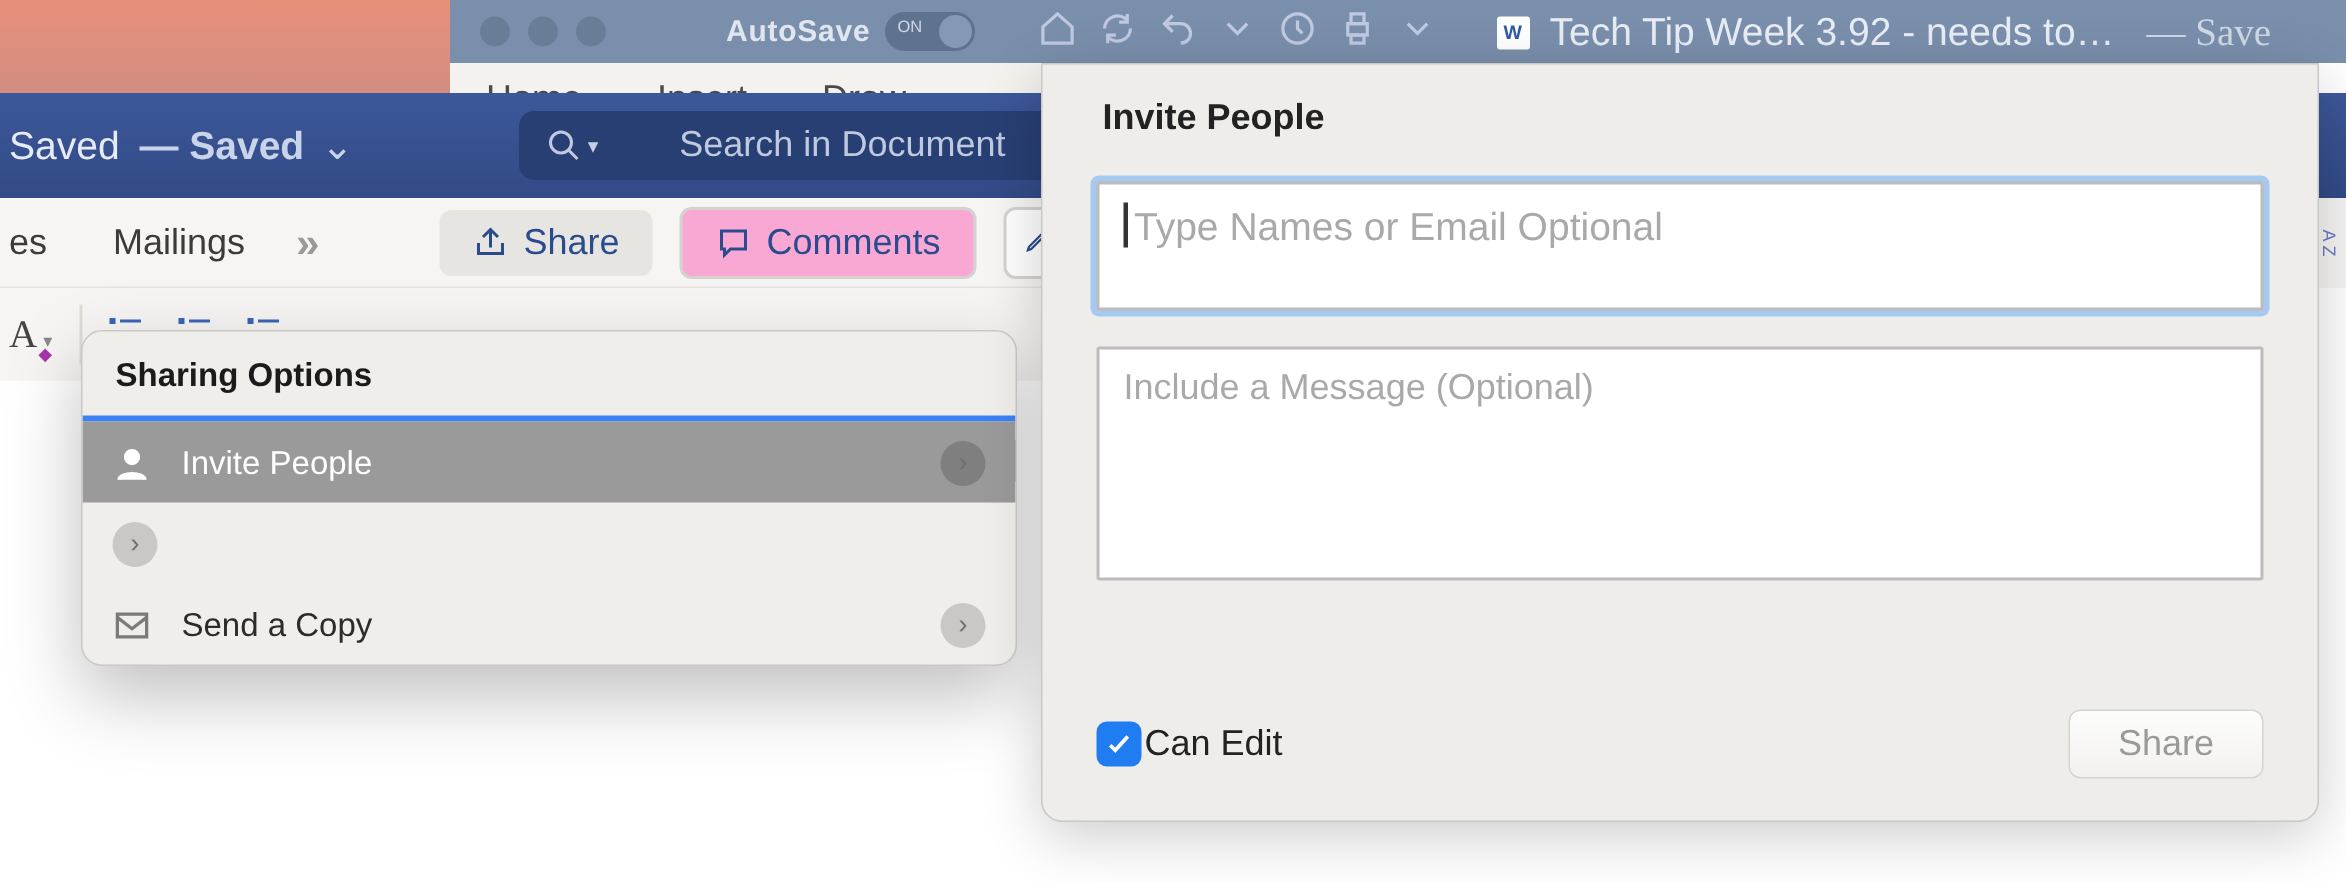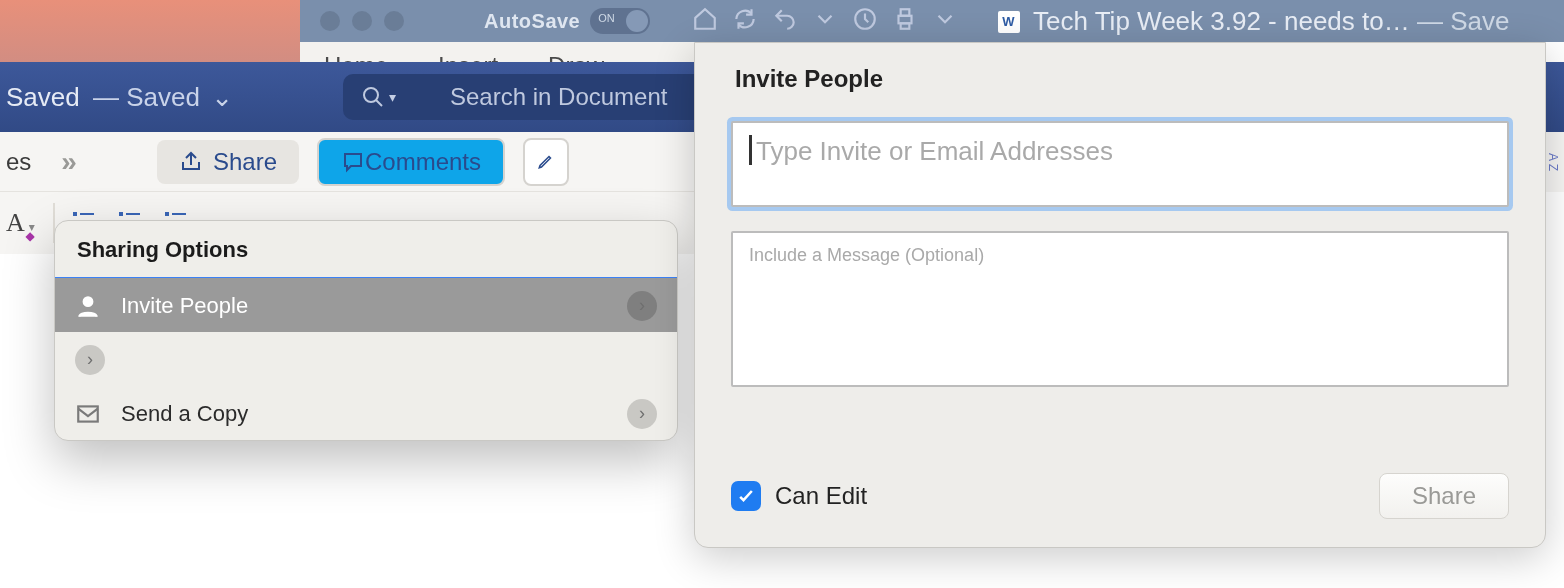--- a/index.html
+++ b/index.html
@@ -17,35 +17,35 @@
   }
   .bg-titlebar .dots { display: flex; gap: 12px; margin-right: 80px; }
   .bg-titlebar .dot { width: 20px; height: 20px; border-radius: 50%; background: #6a7d97; }
   .bg-titlebar .autosave { font-size: 20px; font-weight: 600; color: #dfe6f0; letter-spacing: .5px; }
   .bg-titlebar .toggle { width: 60px; height: 26px; border-radius: 13px; background: #5f7290; margin: 0 12px 0 10px; position: relative; }
   .bg-titlebar .toggle::before { content: "ON"; position: absolute; left: 8px; top: 4px; font-size: 11px; color: #cfd9e6; }
   .bg-titlebar .toggle::after { content: ""; position: absolute; right: 2px; top: 2px; width: 22px; height: 22px; border-radius: 50%; background: #8599b6; }
   .bg-titlebar .tbicons { display: flex; gap: 14px; margin-left: 30px; align-items: center; }
   .bg-titlebar .tbicons svg { width: 26px; height: 26px; }
   .bg-titlebar .doctitle { margin-left: 40px; font-size: 26px; font-weight: 500; color: #e8edf5; white-space: nowrap; }
-  .bg-titlebar .doctitle .saved { color: #cfd9e6; font-weight: 300; margin-left: 0; }
+  .bg-titlebar .doctitle .saved { color: #cfd9e6; font-weight: 300; margin-left: 14px; font-family: Liberation Serif, serif; }
   .bg-titlebar .doc-icon { width:22px; height:22px; background:#fff; border-radius:2px; margin-right:6px; display:inline-block; vertical-align:-3px; position:relative;}
   .bg-titlebar .doc-icon::after { content:"W"; color:#2e5ca5; font-weight:bold; font-size:13px; position:absolute; left:4px; top:3px;}
 
   
   .peach { position:absolute; left:0; top:0; width:300px; height:62px; background:linear-gradient(180deg,#e8907a 0%, #d28d82 100%); }
 
   
   .blue-ribbon {
     position:absolute; left:0; top:62px; right:0; height:70px;
     background: linear-gradient(180deg,#3d589a 0%, #314a86 100%);
     display:flex; align-items:center; padding-left:6px; color:#e6ebf5;
   }
   .blue-ribbon .front-title { font-size: 26px; font-weight:500; }
-  .blue-ribbon .front-title .saved { color:#c9d3e9; font-weight:400; margin-left:6px;margin-top:26px; }
+  .blue-ribbon .front-title .saved { color:#c9d3e9; font-weight:700; margin-left:6px;margin-top:26px; }
   .blue-ribbon .front-title .chev { color:#c9d3e9; margin-left:4px; }
   .blue-ribbon .search {
     margin-left: 110px;
     background:#283f74; border-radius: 10px; height:46px;
     display:flex; align-items:center; padding:0 18px; width:380px;
   }
   .blue-ribbon .search svg { width:24px; height:24px; margin-right:4px; }
   .blue-ribbon .search .chev-sm { color:#c4cee4; font-size:14px; margin-right:10px; }
   .blue-ribbon .search .ph { color:#bfc9df; font-size:24px;margin-left:44px; }
 
@@ -56,22 +56,22 @@
     display:flex; align-items:center; padding-left:0;
   }
   .tabs-row .partial { padding:6px 20px 6px 6px; color:#3b3b3b; font-size:24px; }
   .tabs-row .mailings { padding:6px 24px; color:#3b3b3b; font-size:24px; }
   .tabs-row .overflow { color:#9a9a97; font-size:28px; font-weight:bold; padding:0 10px; }
   .tabs-row .share-btn {
     margin-left:70px; background:#e7e5e1; border-radius:8px; padding:8px 22px;
     display:flex; align-items:center; gap:10px; color:#2a4b8d; font-size:24px; font-weight:500;
   }
   .tabs-row .comments-btn {
-    margin-left:18px; background:#0ea5e9; border:2px solid #d5d3cf; border-radius:8px;
-    padding:8px 22px; display:flex; align-items:center; gap:0; color:#2a4b8d; font-size:24px; font-weight:500;
+    margin-left:18px; background:#f9a8d4; border:2px solid #d5d3cf; border-radius:8px;
+    padding:8px 22px; display:flex; align-items:center; gap:10px; color:#2a4b8d; font-size:24px; font-weight:500;
   }
   .tabs-row .extra-btn {
     margin-left:18px; background:#fff; border:2px solid #d5d3cf; border-radius:8px;
     padding:8px 12px; color:#2a4b8d; font-size:24px;
   }
 
   
   .fmt-row {
     position:absolute; left:0; top:192px; right:700px; height:62px;
     background:#f6f5f3;
@@ -94,21 +94,21 @@
     font-size:24px; color:#4a4a4a; overflow:hidden;
   }
 
   
   .share-popover {
     position:absolute; left:54px; top:220px; width:624px;
     background:#efeeea; border:1px solid #c9c8c4; border-radius:14px;
     box-shadow: 0 20px 50px rgba(0,0,0,.25);
     overflow:hidden;
   }
-  .share-popover .hdr { padding:16px 22px 14px; font-weight:700; font-size:22px; color:#1b1b1b; border-bottom:1px solid #3b82f6; }
+  .share-popover .hdr { padding:16px 22px 14px; font-weight:700; font-size:22px; color:#1b1b1b; border-bottom:4px solid #3b82f6; }
   .share-popover .item {
     height:54px; display:flex; align-items:center; padding:0 20px;
     font-size:22px; color:#2b2b2b; border-top:1px solid transparent; justify-content:space-between;
     cursor:pointer;
   }
   .share-popover .item .left { display:flex; align-items:center; gap:20px; }
   .share-popover .item.sel {
     background:#9a9a9a; color:#fff;
   }
   .share-popover .item.sel .chev-circle { background:#7f7f7f; }
@@ -133,27 +133,27 @@
   .invite-panel .names {
     margin:6px 36px 0; height:86px; background:#fff;
     border:2px solid #bcbcbc; border-radius:2px;
     box-shadow: 0 0 0 4px #a6c9f0;
     padding:12px 16px; font-size:26px; color:#a9a9a9;
   }
   .invite-panel .names .cursor { border-left:3px solid #333; height:30px; display:inline-block; vertical-align:-5px; margin-right:4px; }
   .invite-panel .msg {
     margin:24px 36px 0; height:156px; background:#fff;
     border:2px solid #bcbcbc; border-radius:2px;
-    padding:12px 16px; font-size:18px; color:#a9a9a9;
+    padding:12px 16px; font-size:24px; color:#a9a9a9;
   }
   .invite-panel .footer {
     position:absolute; left:36px; right:36px; bottom:28px;
     display:flex; align-items:center; justify-content:space-between;
   }
-  .invite-panel .chk { display:flex; align-items:center; gap:14px; font-size:24px; color:#222;text-align:right; }
+  .invite-panel .chk { display:flex; align-items:center; gap:2px; font-size:24px; color:#222;text-align:right; }
   .invite-panel .chkbox {
     width:30px; height:30px; border-radius:7px; background:#1f7cf1;
     display:flex; align-items:center; justify-content:center;
   }
   .invite-panel .share-submit {
     padding:8px 32px; border:1px solid #d6d4cf; border-radius:8px;
     background:linear-gradient(180deg,#fdfdfc,#f2f1ee); color:#9a9a97; font-size:24px;
   }
 
   
@@ -232,20 +232,21 @@
         <circle cx="10" cy="10" r="7"></circle>
         <path d="M21 21l-6-6"></path>
       </svg>
     <span class="chev-sm">▾</span>
     <span class="ph">Search in Document</span>
   </div>
 </div>
 
 <div class="tabs-row">
   <span class="partial">es</span>
+  <span class="mailings">Mailings</span>
   <span class="overflow">»</span>
   <div class="share-btn">
     <svg class="wicon" viewBox="0 0 24 24" width="24" height="24">
         <path d="M4 12v7h16v-7"></path>
         <path d="M12 3v12"></path>
         <path d="M7 8l5-5 5 5"></path>
       </svg>
     <span>Share</span>
   </div>
   <div class="comments-btn">
@@ -338,21 +339,21 @@
     <span class="chev-circle">›</span>
   </div>
 
   <div class="notch"></div>
 </div>
 
 <div class="invite-panel">
   <div class="hdr">Invite People</div>
 
   <div class="names">
-    <span class="cursor"></span><span>Type Invite or Email Addresses</span>
+    <span class="cursor"></span><span>Type Names or Email Optional</span>
   </div>
 
   <div class="msg">
     <span>Include a Message (Optional)</span>
   </div>
 
   <div class="footer">
     <label class="chk">
       <span class="chkbox">
         <svg viewBox="0 0 24 24" width="20" height="20" style="stroke:#fff;stroke-width:3">

